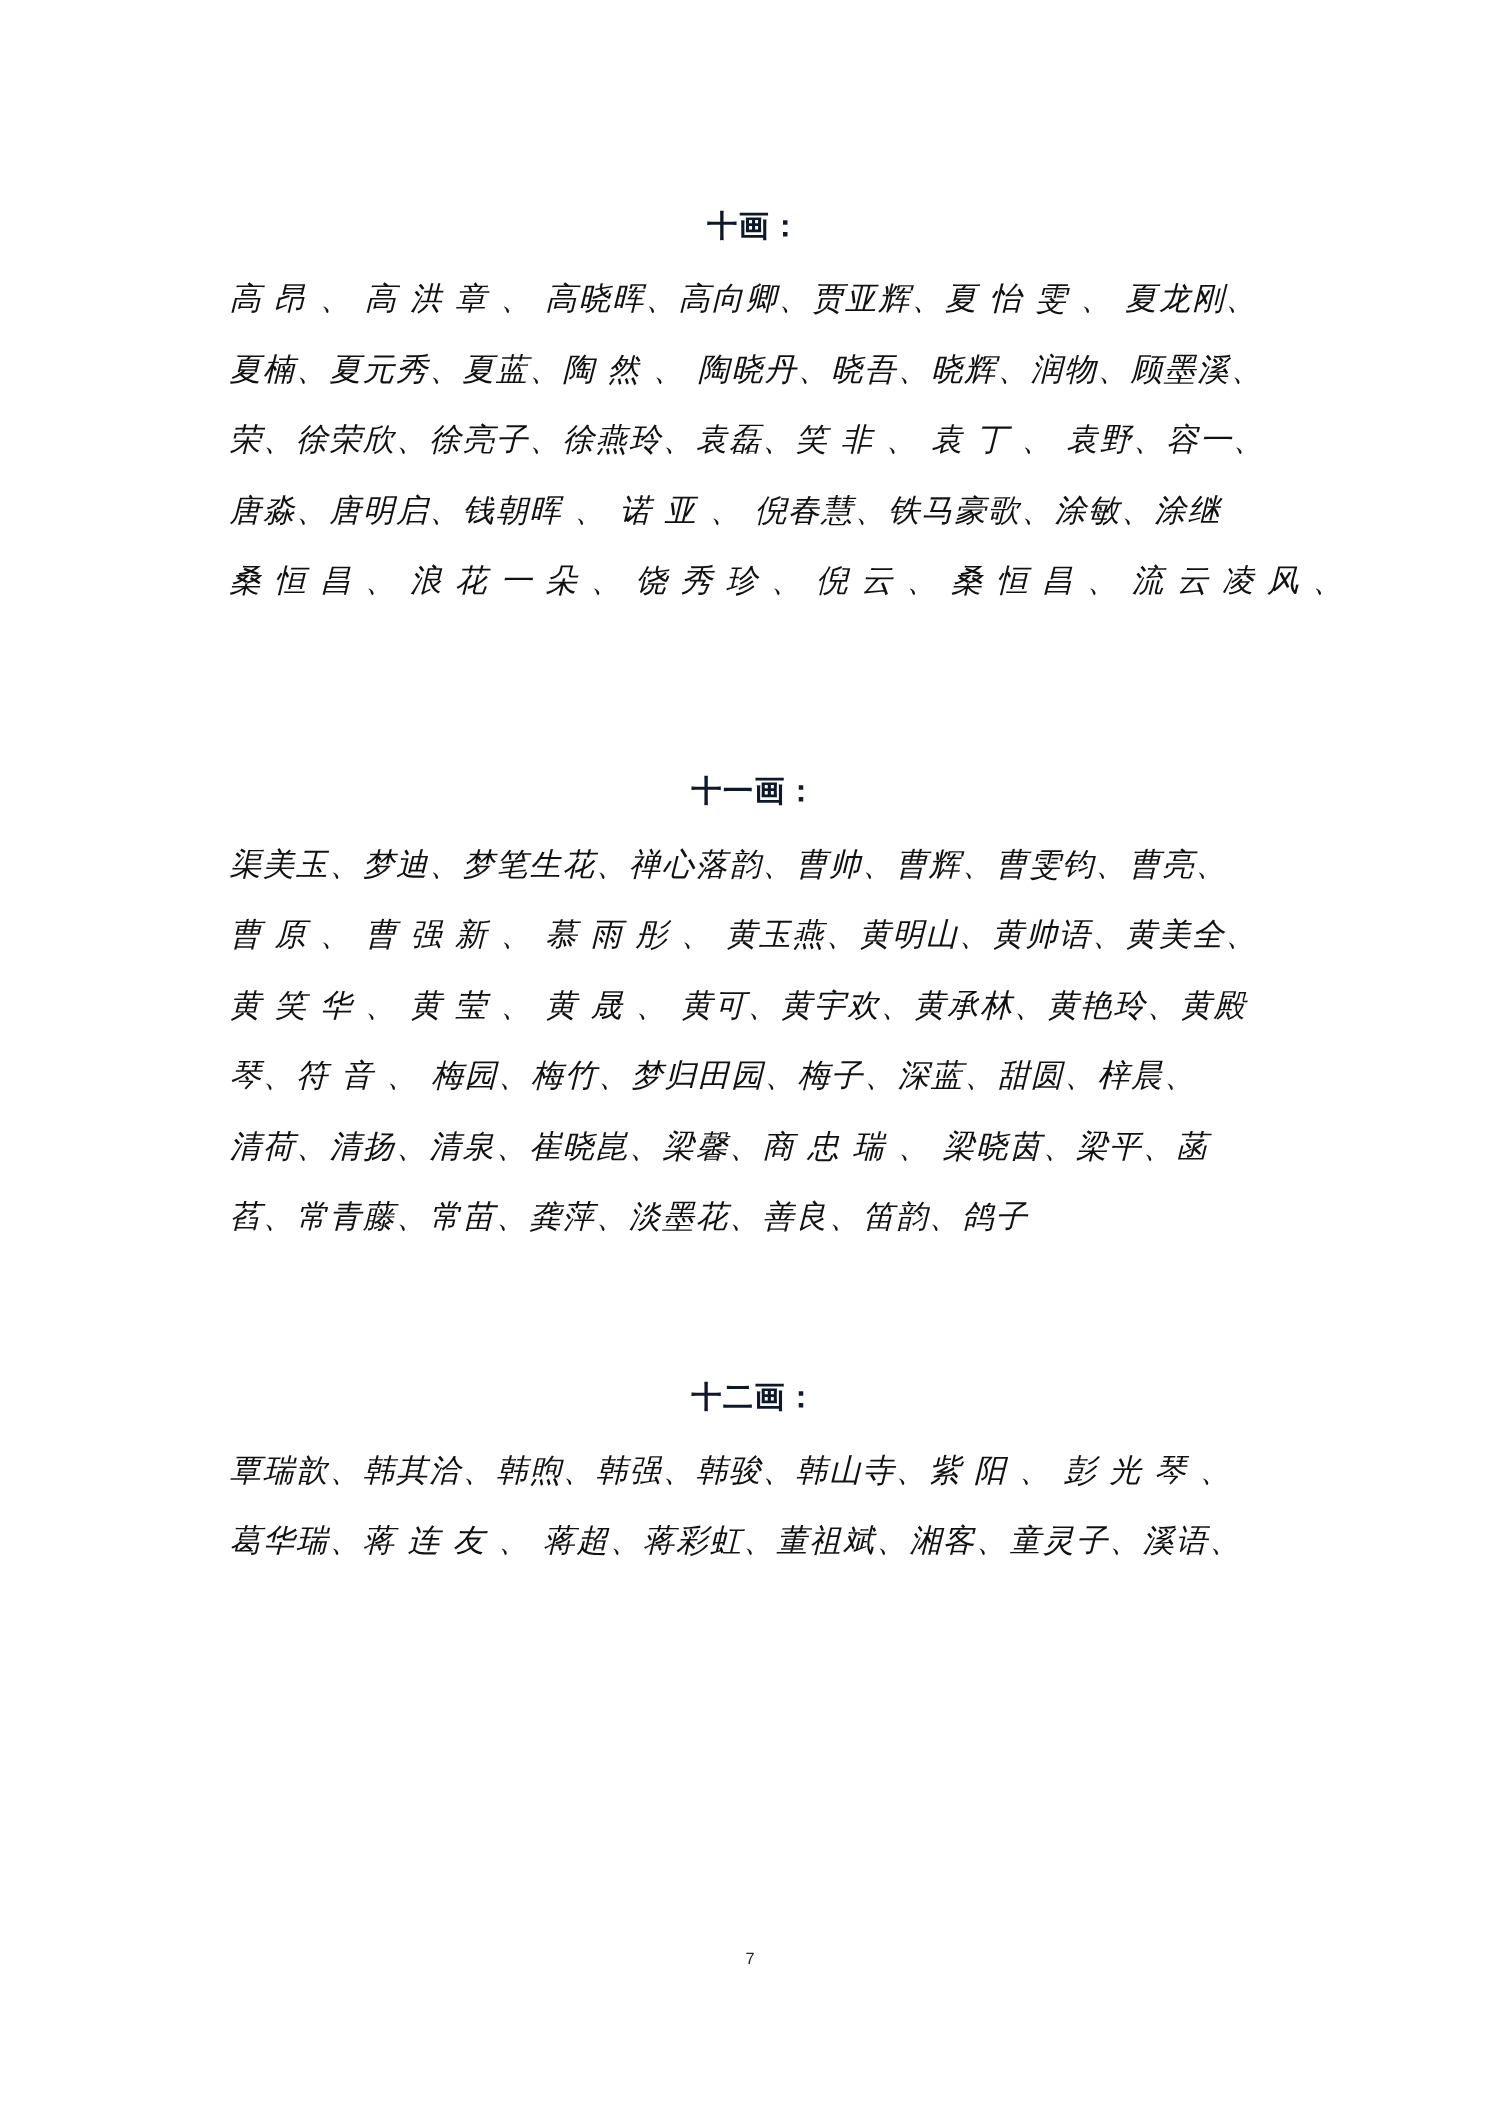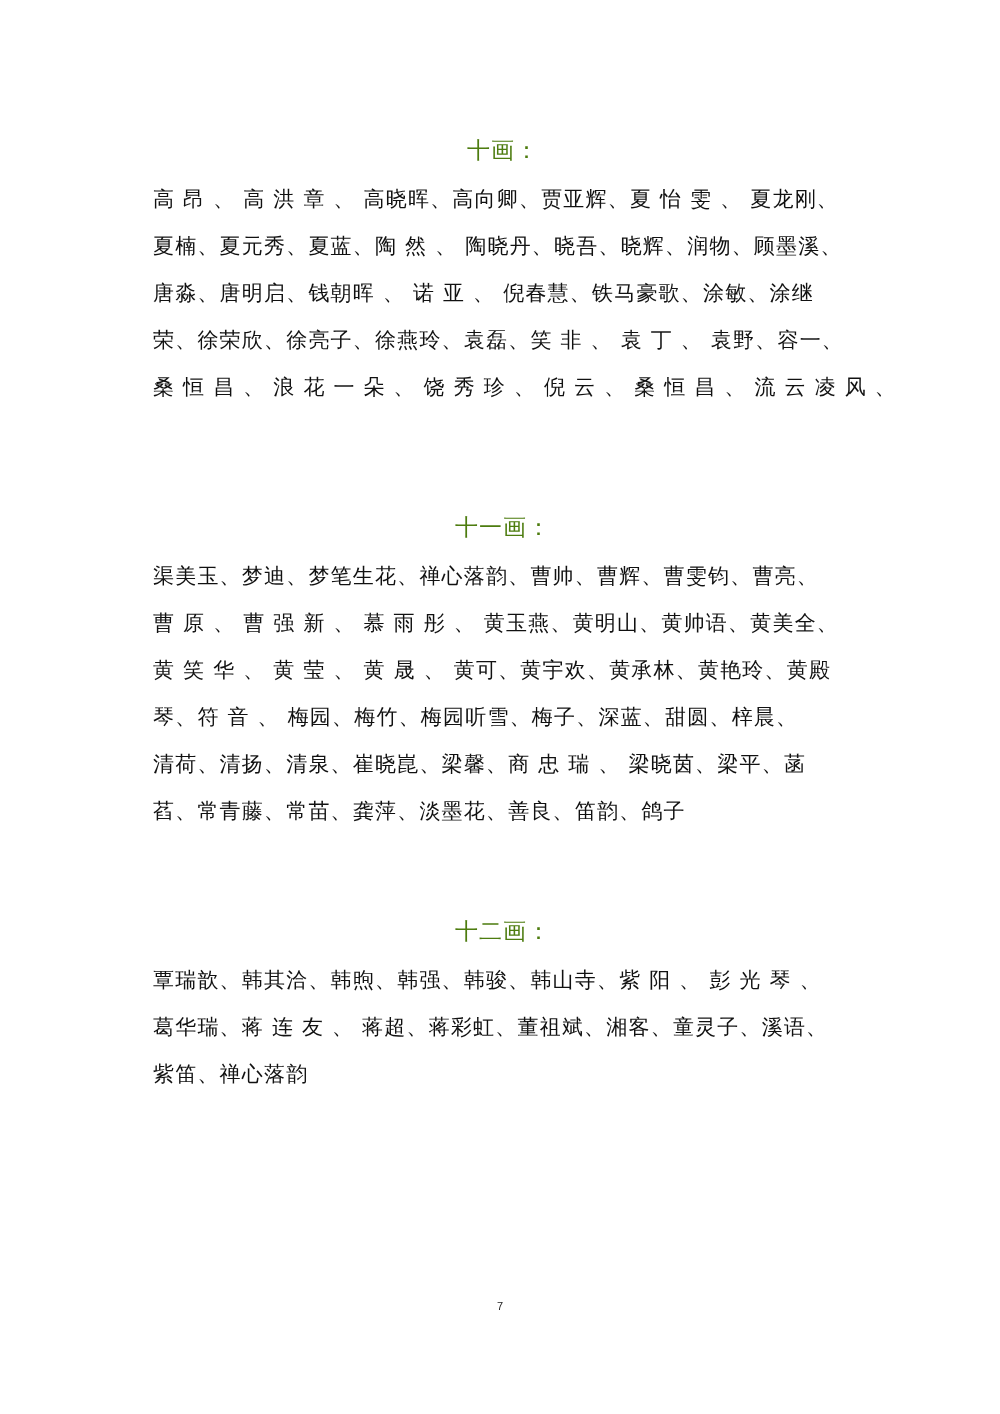--- a/index.html
+++ b/index.html
@@ -6,72 +6,71 @@
     body {
       width: 1000px; height: 1414px; position: relative; overflow: hidden;
       font-family: "DejaVu Serif", "Liberation Serif", serif;
       color: #111111;
     }
     .page { position: absolute; left: 0; top: 0; width: 1000px; height: 1414px; }
     .section { position: absolute; left: 153px; width: 700px; }
     .heading {
       text-align: center;
       font-family: "DejaVu Sans", "Liberation Sans", sans-serif;
-      font-weight: normal;
-      font-size: 23px;
+      font-weight: bold;
+      font-size: 20px;
       height: 44px;
       line-height: 44px;
       letter-spacing: 1px;
-      color: #4d7c0f;
+      color: #0f172a;
     }
     .names {
       font-size: 21px;
       line-height: 47px;
       letter-spacing: 1.2px;
       text-align: justify;
       word-break: break-all;
     }
-    .line { display: block; white-space: nowrap; height: 47px; }
+    .line { display: block; white-space: nowrap; height: 47px; font-style: italic; }
     .page-number {
       position: absolute; left: 0; width: 1000px; top: 1300px;
       text-align: center; font-size: 11px;
       font-family: "Liberation Sans", sans-serif; color: #222;
     }
   </style>
 </head>
 <body>
 
 <div class="page">
 
   <div class="section" style="top:128px;">
     <div class="heading">十画：</div>
     <div class="names" style="margin-top:4px;">
       <span class="line">高 昂 、 高 洪 章 、 高晓晖、高向卿、贾亚辉、夏 怡 雯 、 夏龙刚、</span>
       <span class="line">夏楠、夏元秀、夏蓝、陶 然 、 陶晓丹、晓吾、晓辉、润物、顾墨溪、</span>
+      <span class="line">荣、徐荣欣、徐亮子、徐燕玲、袁磊、笑 非 、 袁 丁 、 袁野、容一、</span>
       <span class="line">唐淼、唐明启、钱朝晖 、 诺 亚 、 倪春慧、铁马豪歌、涂敏、涂继</span>
-      <span class="line">荣、徐荣欣、徐亮子、徐燕玲、袁磊、笑 非 、 袁 丁 、 袁野、容一、</span>
       <span class="line">桑 恒 昌 、 浪 花 一 朵 、 饶 秀 珍 、 倪 云 、 桑 恒 昌 、 流 云 凌 风 、</span>
     </div>
   </div>
 
   <div class="section" style="top:505px;">
     <div class="heading">十一画：</div>
     <div class="names" style="margin-top:4px;">
       <span class="line">渠美玉、梦迪、梦笔生花、禅心落韵、曹帅、曹辉、曹雯钧、曹亮、</span>
       <span class="line">曹 原 、 曹 强 新 、 慕 雨 彤 、 黄玉燕、黄明山、黄帅语、黄美全、</span>
       <span class="line">黄 笑 华 、 黄 莹 、 黄 晟 、 黄可、黄宇欢、黄承林、黄艳玲、黄殿</span>
-      <span class="line">琴、符 音 、 梅园、梅竹、梅园听雪、梅子、深蓝、甜圆、梓晨、</span>
+      <span class="line">琴、符 音 、 梅园、梅竹、梦归田园、梅子、深蓝、甜圆、梓晨、</span>
       <span class="line">清荷、清扬、清泉、崔晓崑、梁馨、商 忠 瑞 、 梁晓茵、梁平、菡</span>
       <span class="line">萏、常青藤、常苗、龚萍、淡墨花、善良、笛韵、鸽子</span>
     </div>
   </div>
 
   <div class="section" style="top:909px;">
     <div class="heading">十二画：</div>
     <div class="names" style="margin-top:4px;">
       <span class="line">覃瑞歆、韩其洽、韩煦、韩强、韩骏、韩山寺、紫 阳 、 彭 光 琴 、</span>
       <span class="line">葛华瑞、蒋 连 友 、 蒋超、蒋彩虹、董祖斌、湘客、童灵子、溪语、</span>
-      <span class="line">紫笛、禅心落韵</span>
     </div>
   </div>
 
   <div class="page-number">7</div>
 </div>
 
 </body></html>

